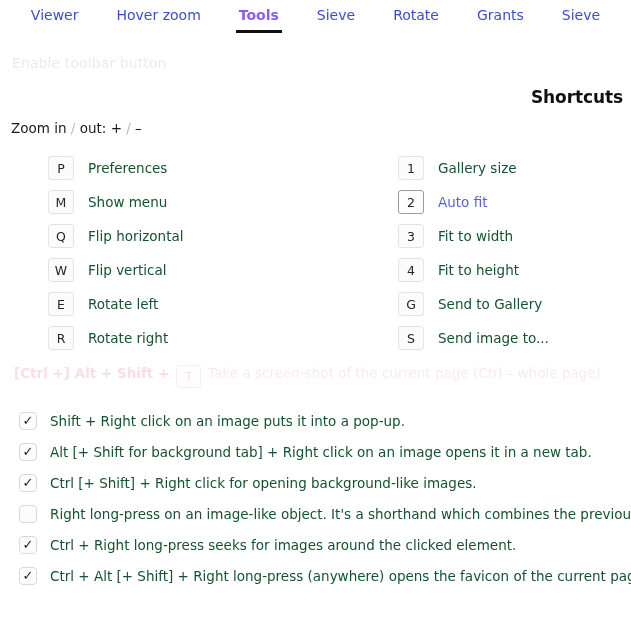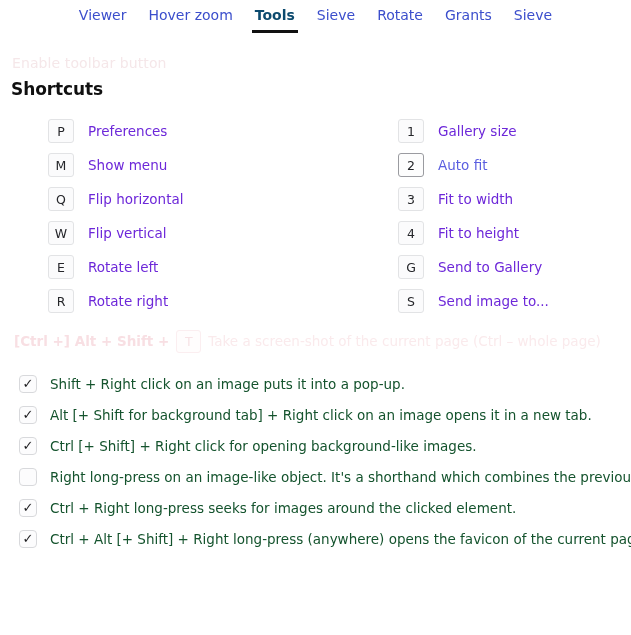--- a/index.html
+++ b/index.html
@@ -15,34 +15,34 @@
     font-size: 13.5px;
     color: #1a1a1a;
     overflow: hidden;
   }
 
   
   .nav {
     display: flex;
     justify-content: center;
     align-items: flex-start;
-    gap: 22px;
+    gap: 38px;
     padding-top: 6px;
     height: 38px;
   }
   .nav-link {
     color: #3b4ecc;
     font-size: 14px;
     line-height: 18px;
     text-decoration: none;
     cursor: pointer;
     white-space: nowrap;
   }
   .nav-link.active {
-    color: #0c4a6e;
+    color: #8b5cf6;
     font-weight: bold;
     position: relative;
   }
   .nav-link.active::after {
     content: "";
     position: absolute;
     left: -3px;
     right: -3px;
     bottom: -9px;
     height: 3px;
@@ -60,22 +60,23 @@
     line-height: 20px;
     margin: 15px 0 0 4px;
     letter-spacing: 0.1px;
     white-space: nowrap;
   }
 
   h2.section-title {
     font-size: 17px;
     font-weight: bold;
     color: #101010;
-    margin: 6px 0 0 3px;
+    margin: 14px 0 0 3px;
     letter-spacing: -0.1px;
+    text-align: right;
   }
 
   .zoom-line {
     font-size: 13.5px;
     color: #1a1a1a;
     margin: 13px 0 0 3px;
   }
   .zoom-line .sep { color: #b9bcc2; }
 
   
@@ -109,29 +110,28 @@
     color: #25262a;
     flex: 0 0 auto;
   }
   .keycap.emphasis {
     border-color: #9a9ba0;
     background: #fdfdfd;
   }
   .srow .desc {
     margin-left: 14px;
     font-size: 13.5px;
-    color: #6d28d9;
+    color: #14532d;
     white-space: nowrap;
   }
   .srow .desc.accent { color: #5a5ee0; }
 
   
   .faded-row {
     display: flex;
-    align-items: center;
     margin: 18px 0 0 6px;
     height: 26px;
   }
   .faded-row .fkeys {
     color: #f8dfe3;
     font-weight: bold;
     font-size: 13.5px;
     white-space: nowrap;
   }
   .faded-row .fkeycap {
@@ -202,20 +202,27 @@
   <a class="nav-link">Grants</a>
   <a class="nav-link">Sieve</a>
 </nav>
 
 <div class="page">
 
   <div class="faded-line">Enable toolbar button</div>
 
   <h2 class="section-title">Shortcuts</h2>
 
+  <div class="zoom-line">
+    <span>Zoom in</span>
+    <span class="sep">/</span>
+    <span>out: +</span>
+    <span class="sep">/</span>
+    <span>–</span>
+  </div>
 
   <div class="shortcut-grid">
 
     <div class="col col-left">
       <div class="srow">
         <span class="keycap">P</span>
         <span class="desc">Preferences</span>
       </div>
       <div class="srow">
         <span class="keycap">M</span>

